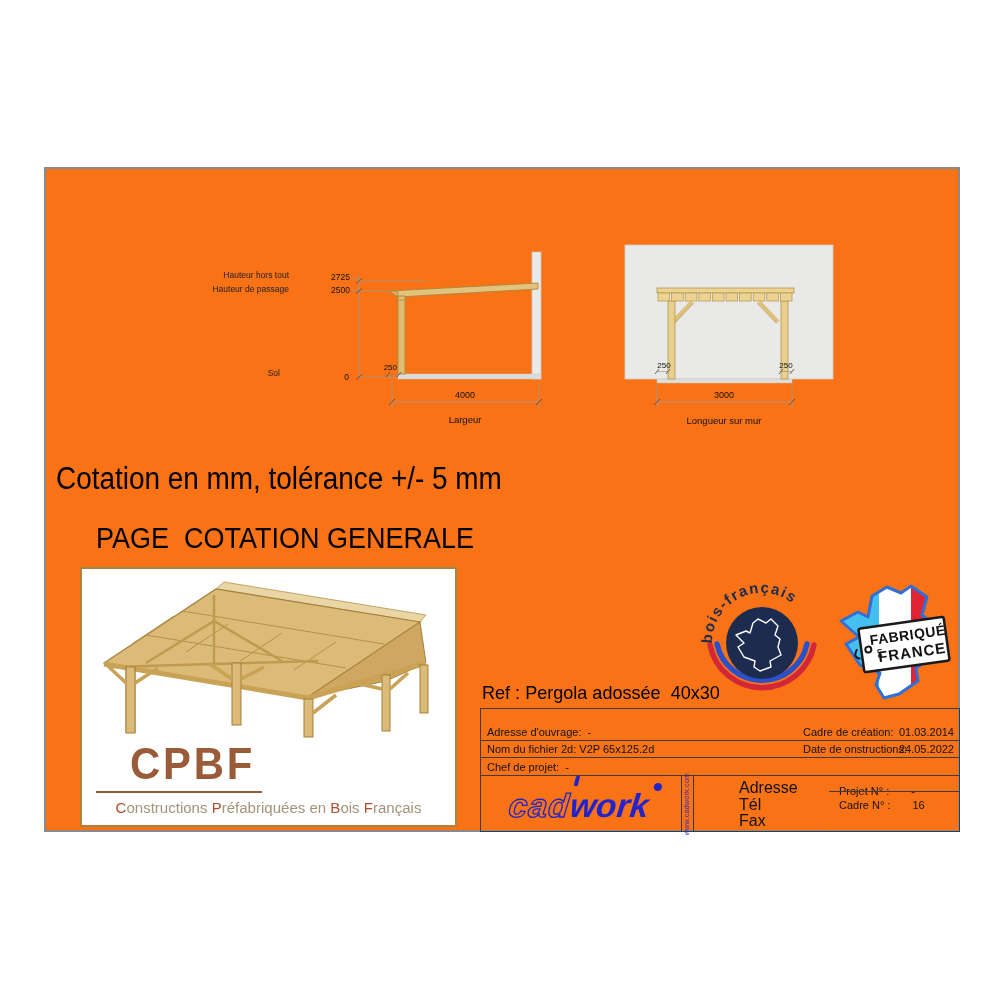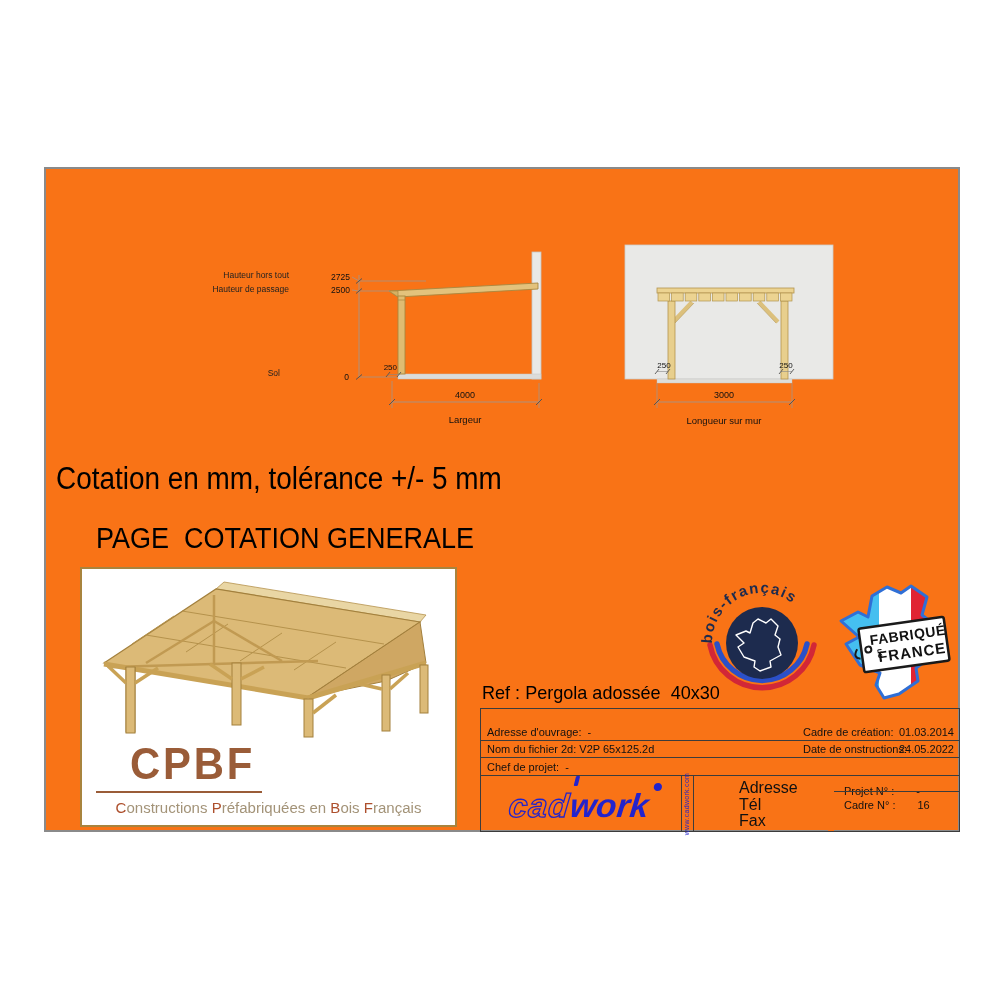--- a/index.html
+++ b/index.html
@@ -29,21 +29,21 @@
   .tb-row{position:absolute;left:0;width:100%;box-sizing:border-box;border-bottom:1px solid #3c3c3c;}
   .tb-text{position:absolute;left:6px;top:50%;transform:translateY(-50%);white-space:pre;}
   .tb-date-label{position:absolute;left:322px;top:50%;transform:translateY(-50%);white-space:pre;}
   .tb-date-value{position:absolute;right:5px;top:50%;transform:translateY(-50%);white-space:pre;}
   .tb-vline-r1{position:absolute;left:304px;top:0;width:0;height:15px;border-left:1px solid #3c3c3c;}
   .tb-bottom{position:absolute;left:0;top:67px;width:100%;height:55px;}
   .tb-cell{position:absolute;top:0;height:100%;box-sizing:border-box;}
   .cell-logo{left:0;width:200px;display:flex;align-items:center;justify-content:center;}
   .cell-url{left:200px;width:13px;border-left:1px solid #3c3c3c;border-right:1px solid #3c3c3c;}
   .cell-addr{left:213px;width:134px;}
-  .cell-nums{left:347px;width:131px;border-left:6px solid #f97316;}
+  .cell-nums{left:347px;width:131px;border-left:1px solid #f97316;}
   .addr-lines{position:absolute;left:20px;top:4px;line-height:16.5px;font-size:16px;white-space:pre;margin-left:25px;}
   .num-row{position:absolute;left:0;width:100%;height:29px;display:flex;align-items:center;}
   .num-row.r2{top:15px;height:26px;border-top:1px solid #3c3c3c;}
   .num-label{margin-left:10px;white-space:pre;}
   .num-value{margin-left:22px;white-space:pre;}
   .url-vert{position:absolute;left:1px;top:50%;transform:translate(0,-50%);
     writing-mode:vertical-rl;text-orientation:mixed;transform:translate(0,-50%) rotate(180deg);
     font-size:7px;color:#2323cc;letter-spacing:.3px;}
   
   .cw{font-style:italic;font-weight:bold;font-size:33px;transform:skewX(-6deg) scaleX(1.02);

